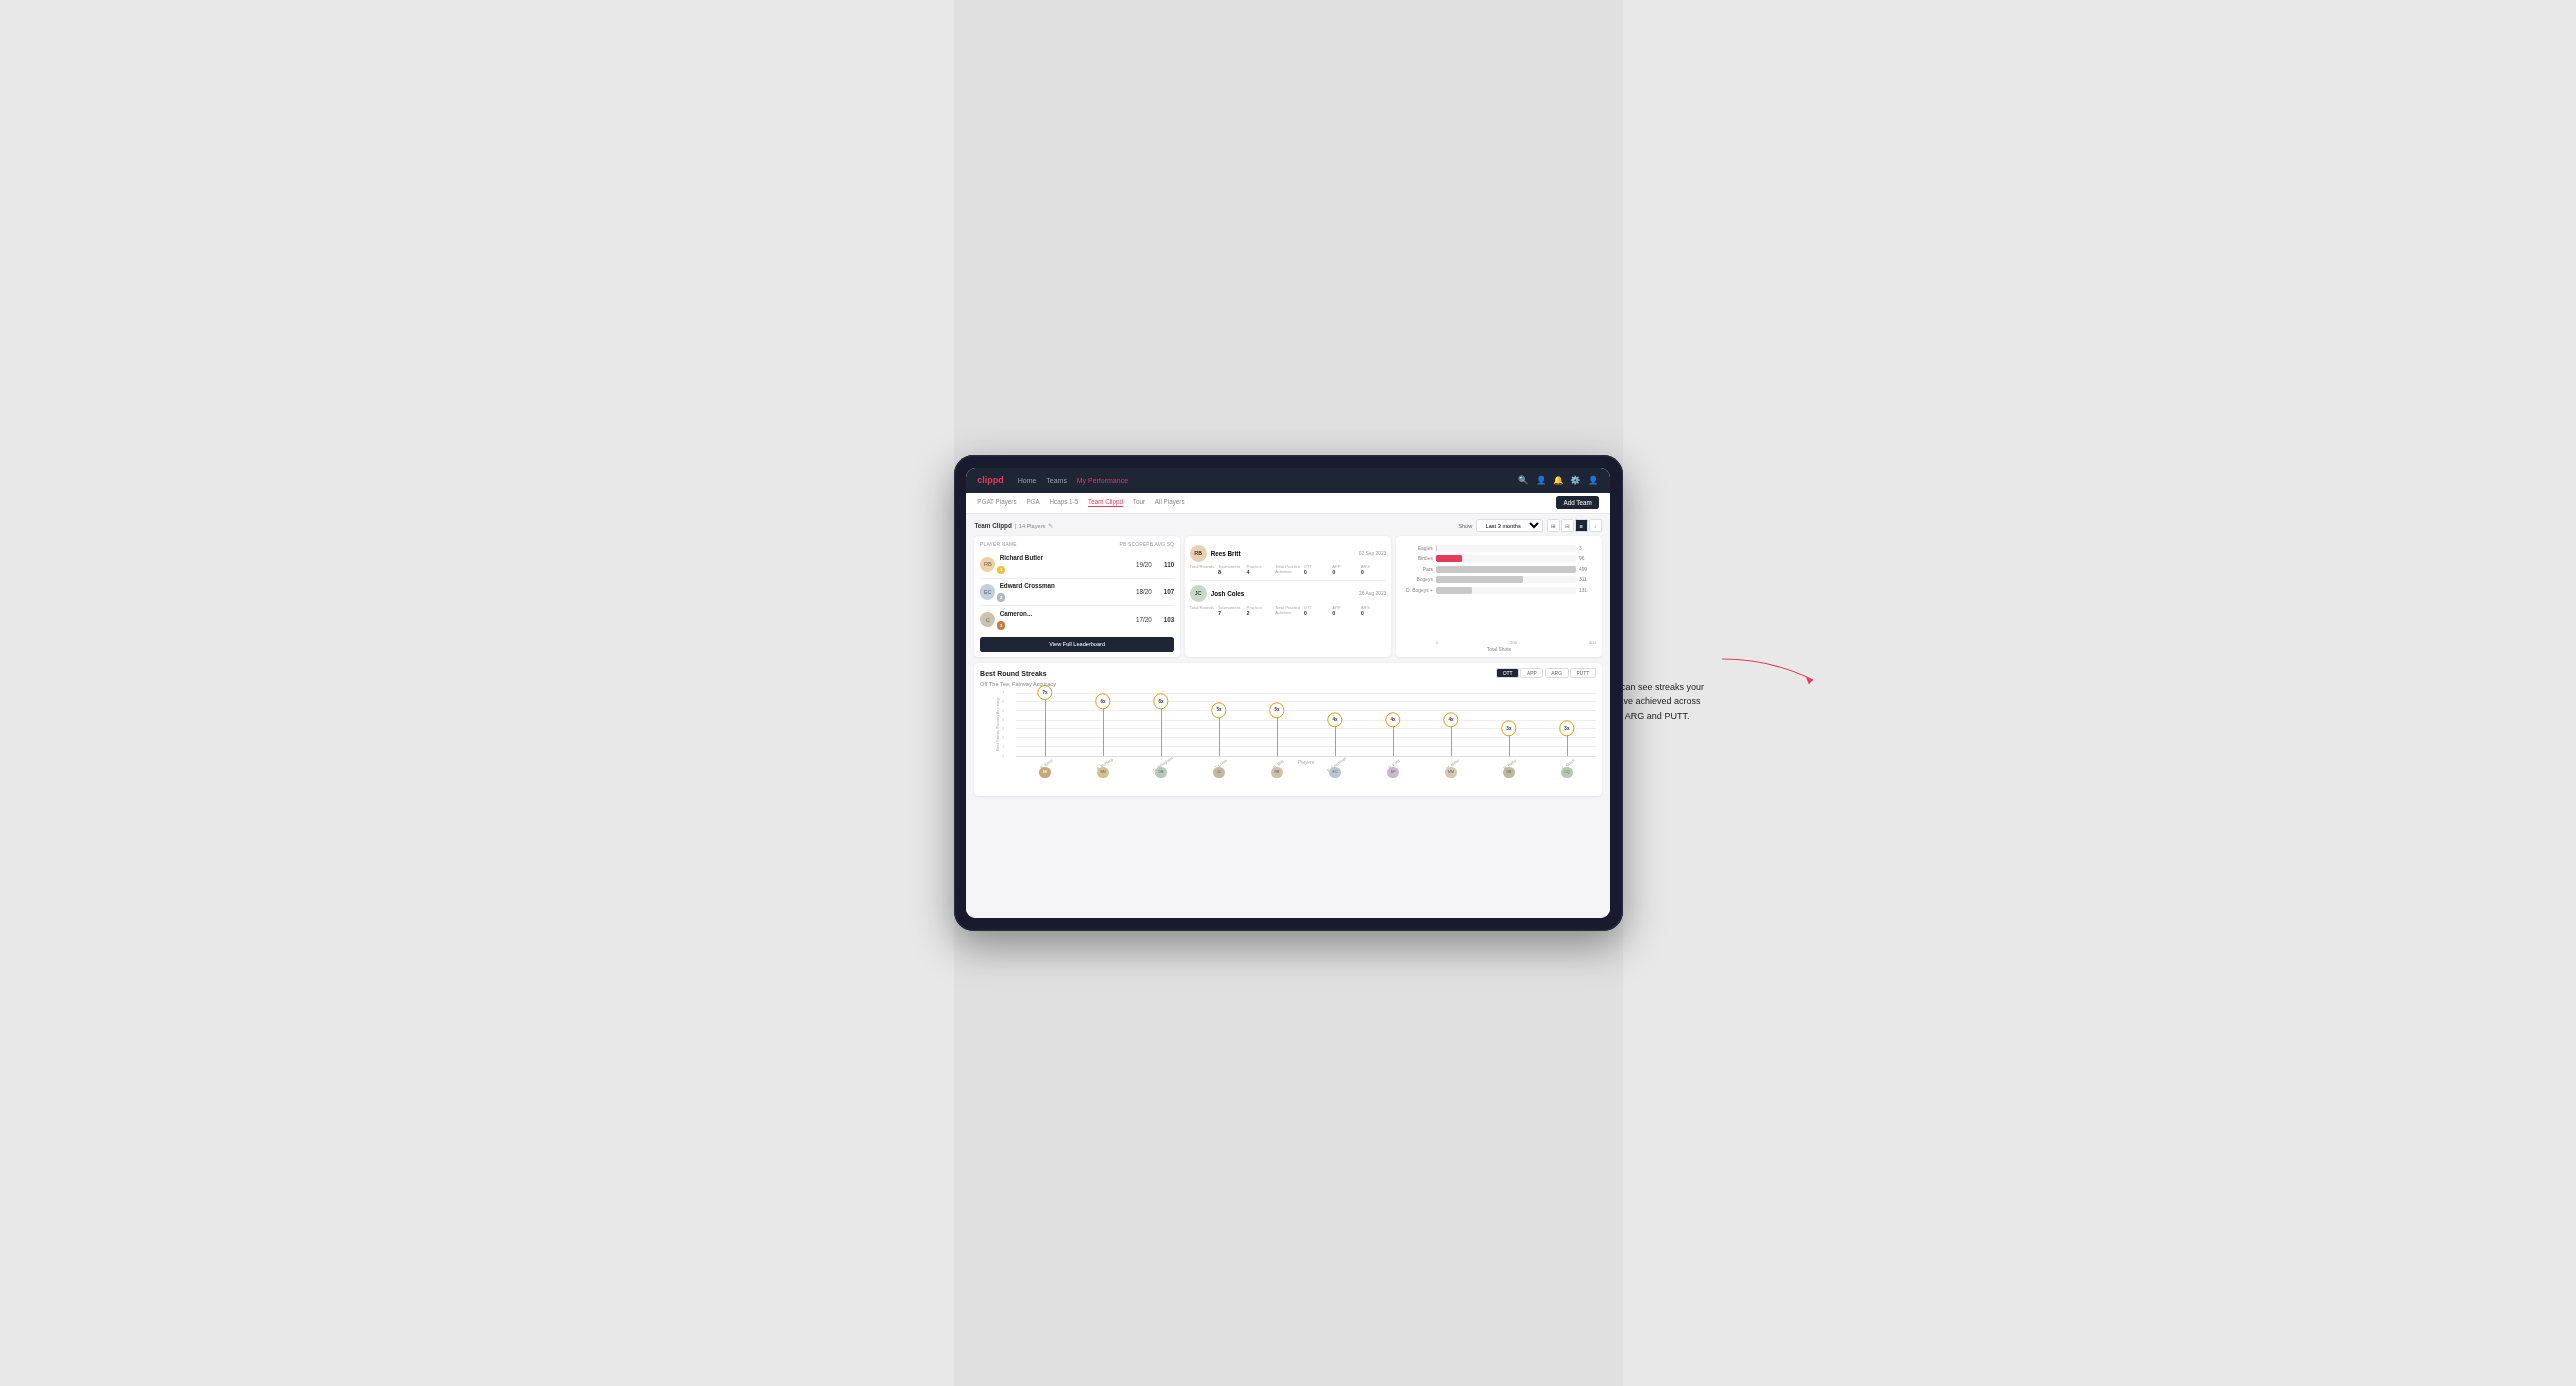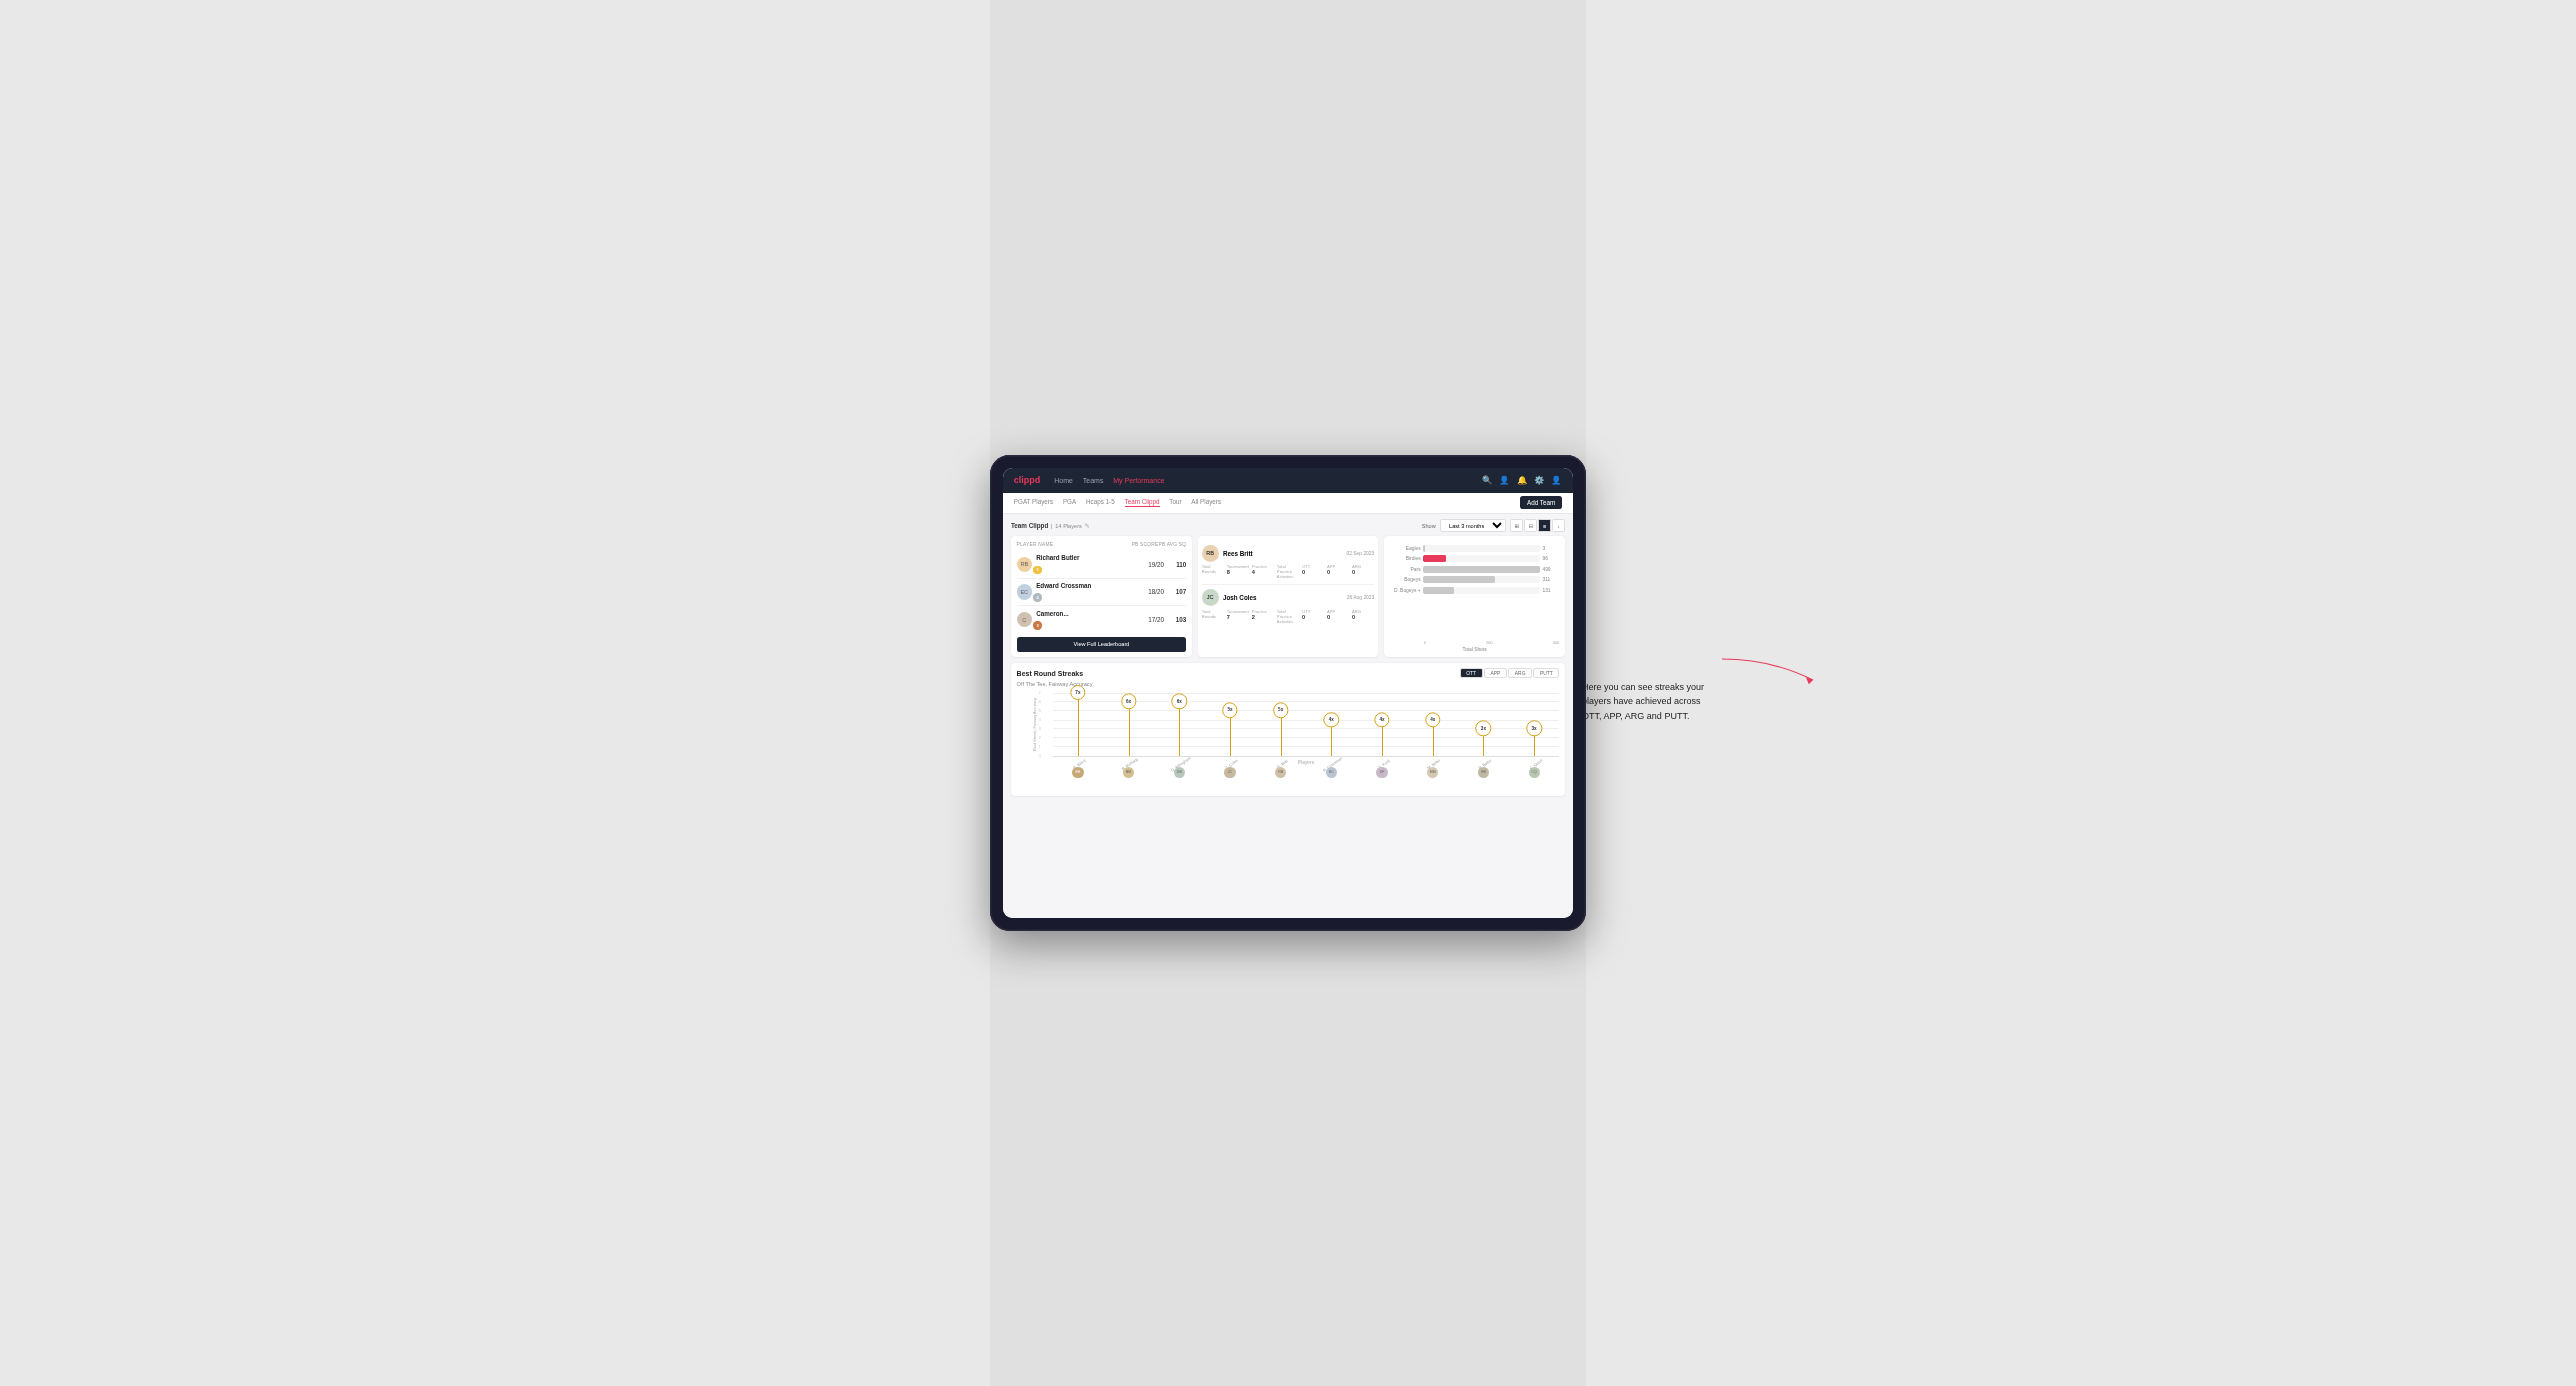--- a/index.html
+++ b/index.html
@@ -5,21 +5,21 @@
     * { box-sizing: border-box; margin: 0; padding: 0; }
     body {
       background: #e8e8e8;
       display: flex;
       justify-content: center;
       align-items: center;
       min-height: 100vh;
       font-family: -apple-system, BlinkMacSystemFont, 'Segoe UI', sans-serif;
     }
     .tablet-frame {
-      width: 596px;
+      width: 669px;
       height: 476px;
       background: #1a1a2e;
       border-radius: 19.6px;
       padding: 12.6px;
       box-shadow: 0 14px 42px rgba(0,0,0,0.4), inset 0 0 0 1.4px #2a2a3e;
       position: relative;
     }
     .tablet-screen {
       width: 100%;
       height: 100%;

